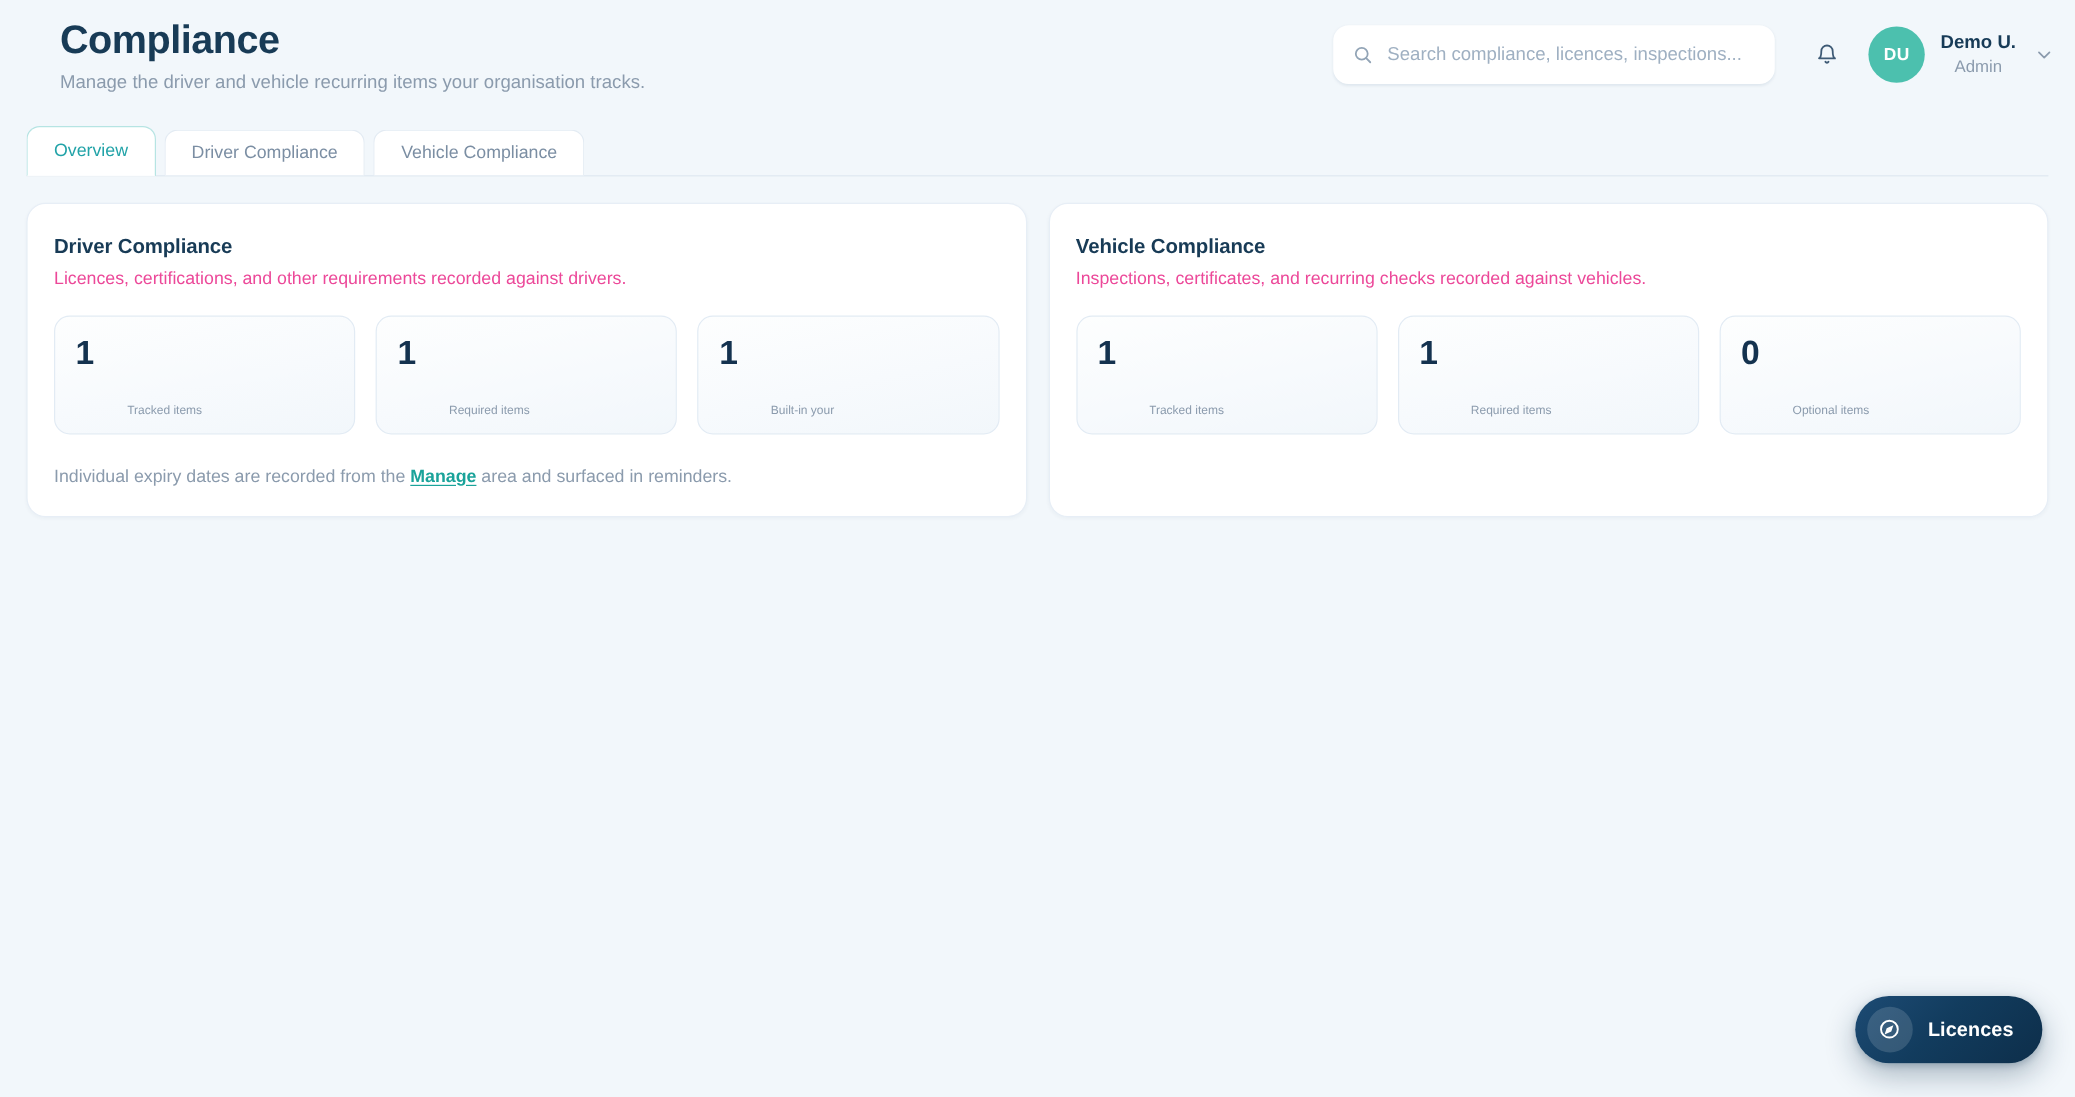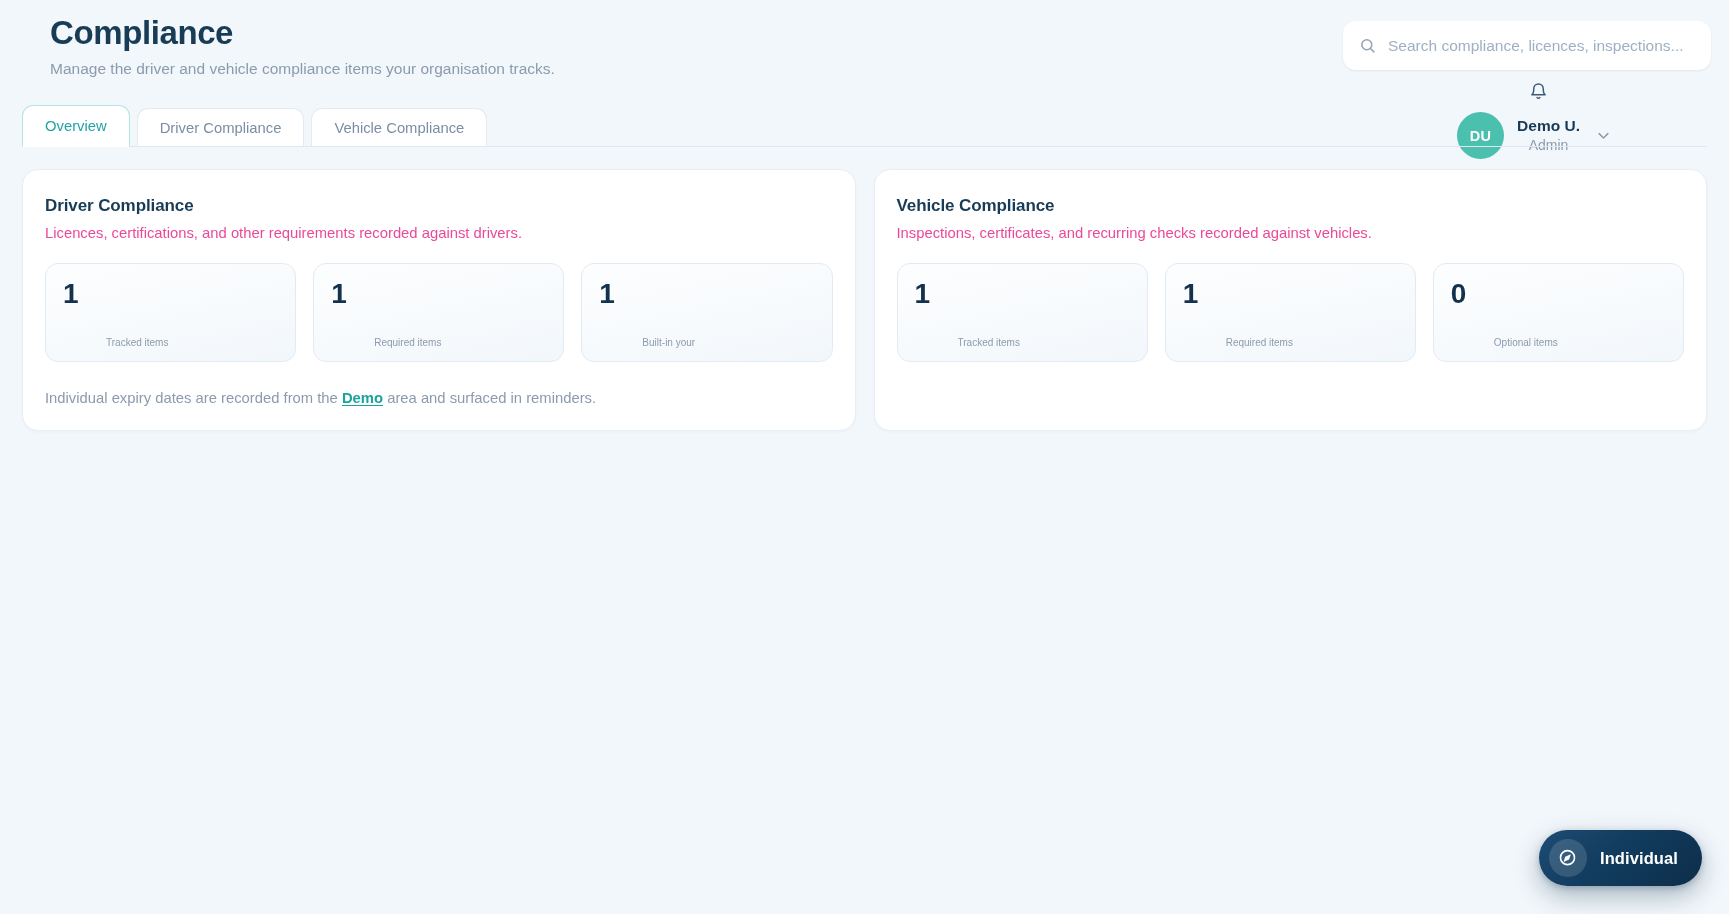--- a/index.html
+++ b/index.html
@@ -47,21 +47,20 @@
     font-weight: 400;
   }
 
   .header-right {
     position: absolute;
     right: 18px;
     top: 21px;
     display: flex;
     align-items: center;
     gap: 0;
-    flex-direction: column;
   }
 
   .search-wrap {
     width: 368px;
     height: 49px;
     background: #ffffff;
     border-radius: 13px;
     display: flex;
     align-items: center;
     padding: 0 16px;
@@ -300,21 +299,21 @@
     letter-spacing: 0.1px;
   }
 </style>
 </head>
 <body>
 
 <div class="topbar">
 
   <div class="page-heading">
     <div class="page-title">Compliance</div>
-    <div class="page-subtitle">Manage the driver and vehicle compliance items your organisation tracks.</div>
+    <div class="page-subtitle">Manage the driver and vehicle recurring items your organisation tracks.</div>
   </div>
 
   <div class="header-right">
 
     <div class="search-wrap">
       <svg class="search-icon" viewBox="0 0 24 24" fill="none" stroke="currentColor" stroke-width="2.1" stroke-linecap="round" stroke-linejoin="round">
         <circle cx="11" cy="11" r="7"></circle>
         <line x1="16.2" y1="16.2" x2="21" y2="21"></line>
       </svg>
       <input class="search-input" type="text" placeholder="Search compliance, licences, inspections..." style="">
@@ -368,21 +367,21 @@
         <div class="stat-value">1</div>
         <div class="stat-label">Required items</div>
       </div>
       <div class="stat">
         <div class="stat-value">1</div>
         <div class="stat-label">Built-in your</div>
       </div>
     </div>
 
     <div class="panel-foot">
-      <span>Individual expiry dates are recorded from the </span><a class="foot-link">Demo</a><span> area and surfaced in reminders.</span>
+      <span>Individual expiry dates are recorded from the </span><a class="foot-link">Manage</a><span> area and surfaced in reminders.</span>
     </div>
   </section>
 
   <section class="panel">
     <div class="panel-title">Vehicle Compliance</div>
     <div class="panel-desc">Inspections, certificates, and recurring checks recorded against vehicles.</div>
 
     <div class="stats">
       <div class="stat">
         <div class="stat-value">1</div>
@@ -402,14 +401,14 @@
 
 </div>
 
 <button class="assistant-fab">
   <span class="assistant-badge">
     <svg viewBox="0 0 24 24" fill="none" stroke="currentColor" stroke-width="1.8" stroke-linecap="round" stroke-linejoin="round">
       <circle cx="12" cy="11" r="8"></circle>
       <path d="M15.8 7.2 9.4 10.1 7.4 16.1l6.4-2.9z" fill="currentColor" stroke="none"></path>
     </svg>
   </span>
-  <span class="assistant-label">Individual</span>
+  <span class="assistant-label">Licences</span>
 </button>
 
 </body></html>

